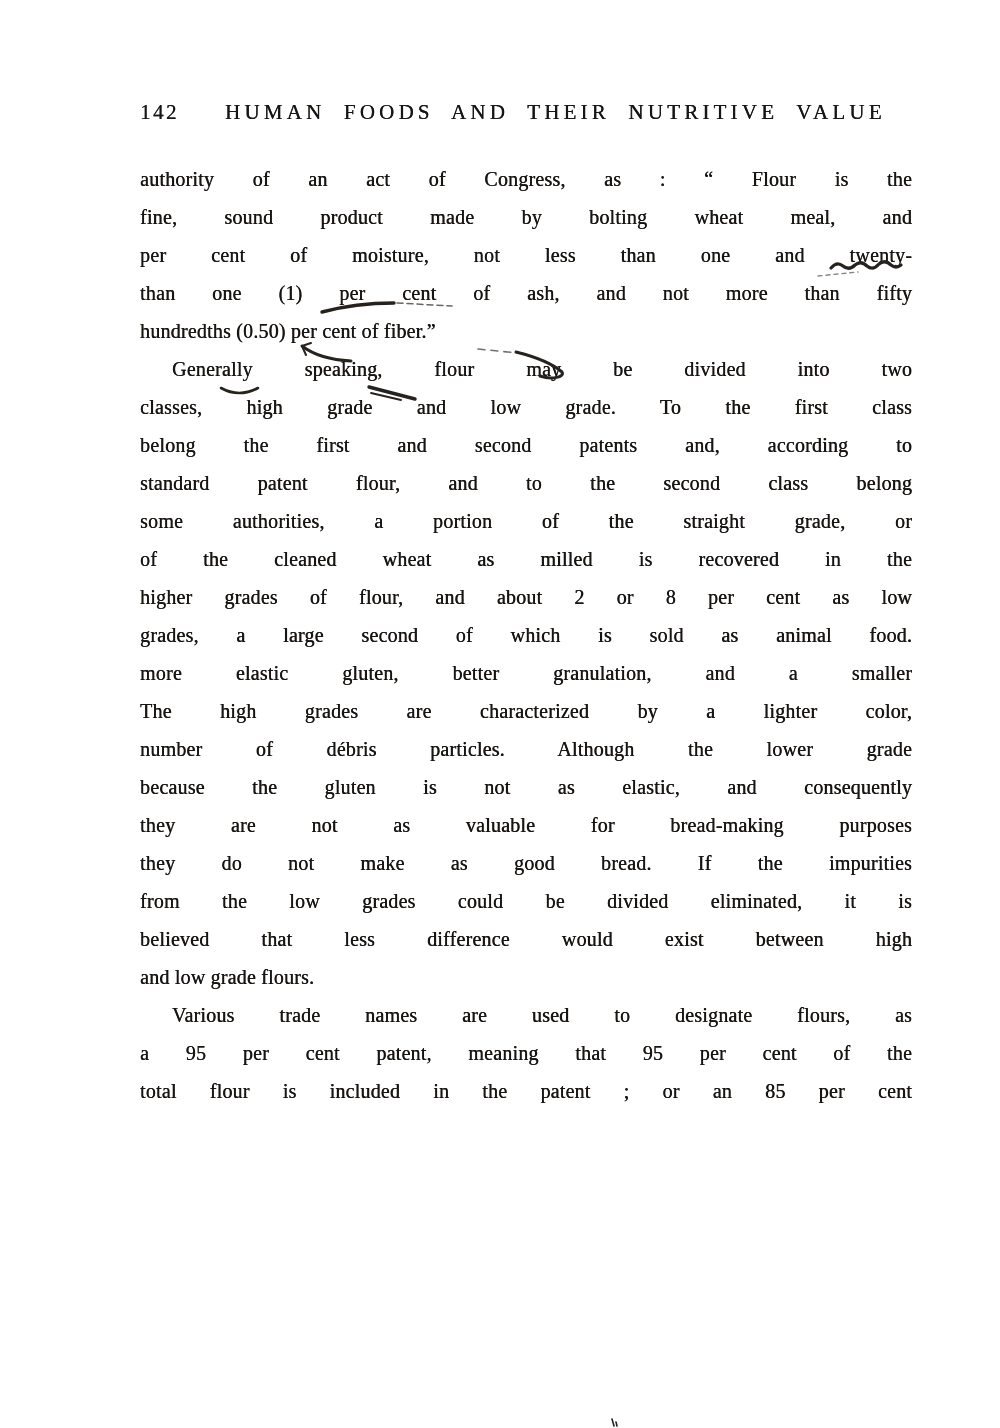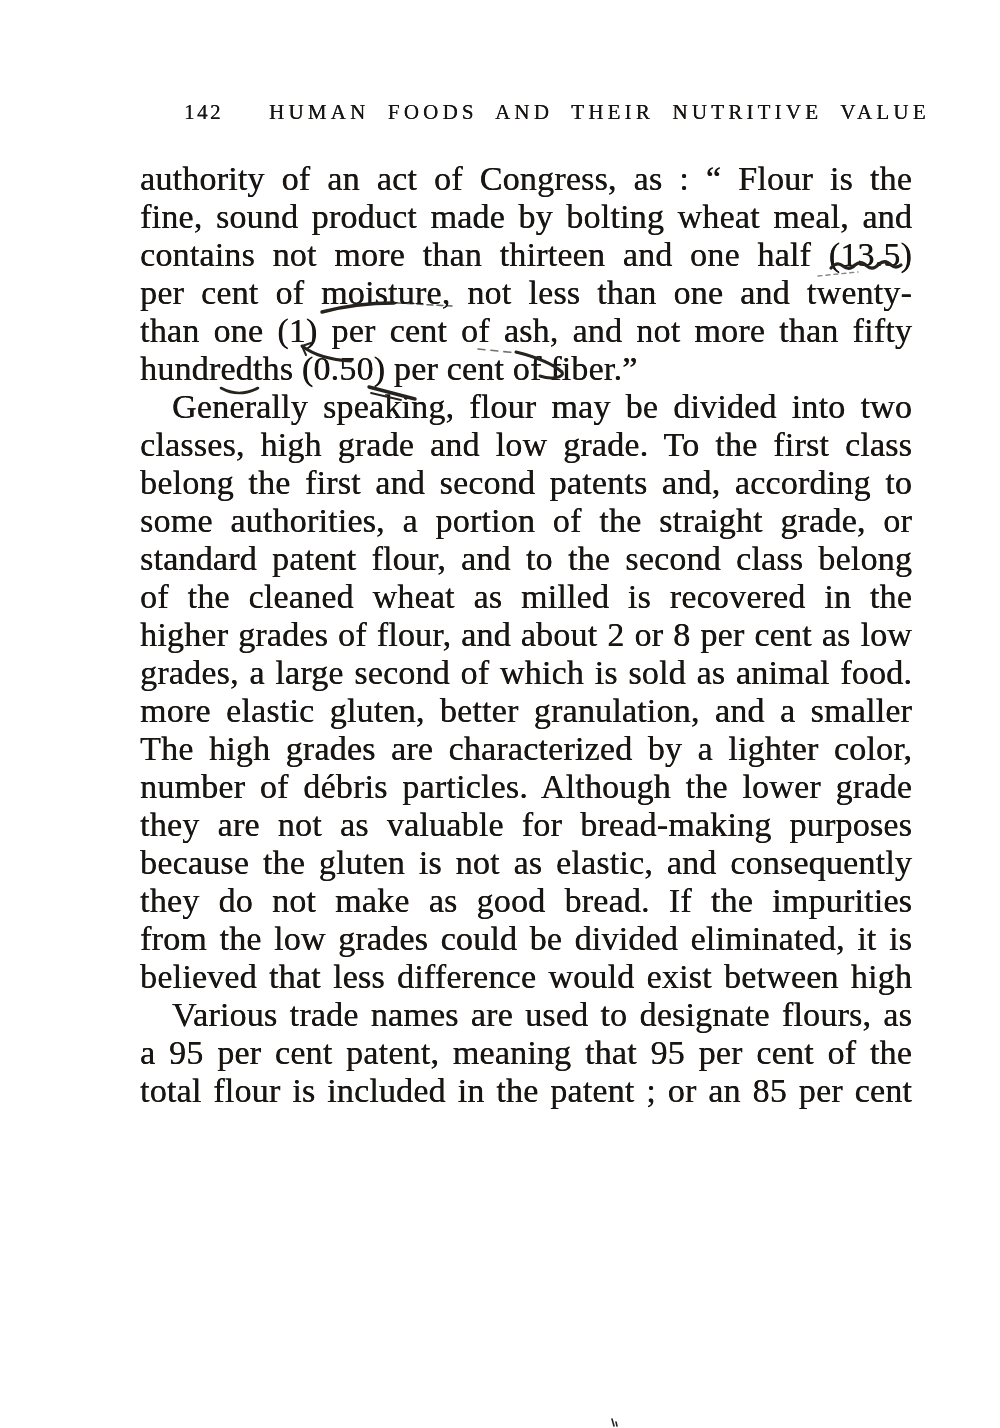--- a/index.html
+++ b/index.html
@@ -22,38 +22,37 @@
     display: flex;
     align-items: baseline;
     font-size: 21px;
     letter-spacing: 2px;
     white-space: nowrap;
   }
   .page-number {
     letter-spacing: 2.5px;
     margin-right: 46px;
     text-shadow: 0.3px 0 0 currentColor;
-    margin-left: 44px;
   }
   .head-title {
     letter-spacing: 4.2px;
     word-spacing: 9px;
     text-shadow: 0.3px 0 0 currentColor;
   }
   
   .text-block {
     position: absolute;
     top: 160px; left: 140px;
     width: 772px;
   }
   .para { margin: 0; }
   .line {
     height: 38px;
     line-height: 38px;
-    font-size: 34px;
+    font-size: 20px;
     letter-spacing: 0.2px;
     text-shadow: 0.35px 0 0 currentColor;
     white-space: normal;
     text-align: left;
   }
   .line.just {
     text-align: justify;
     text-align-last: justify;
   }
   .line.indent { text-indent: 32px; }
@@ -71,42 +70,42 @@
 
   <div class="running-head">
     <span class="page-number">142</span>
     <span class="head-title">HUMAN FOODS AND THEIR NUTRITIVE VALUE</span>
   </div>
 
   <div class="text-block">
       <div class="para">
         <div class="line just">authority of an act of Congress, as : “ Flour is the</div>
         <div class="line just">fine, sound product made by bolting wheat meal, and</div>
-        <div class="line just">contains not more than thirteen and one half (13.5)</div>
         <div class="line just">per cent of moisture, not less than one and twenty-</div>
         <div class="line just">than one (1) per cent of ash, and not more than fifty</div>
         <div class="line">hundredths (0.50) per cent of fiber.”</div>
       </div>
       <div class="para">
         <div class="line just indent">Generally speaking, flour may be divided into two</div>
         <div class="line just">classes, high grade and low grade.  To the first class</div>
         <div class="line just">belong the first and second patents and, according to</div>
+        <div class="line just">standard patent flour, and to the second class belong</div>
         <div class="line just">some authorities, a portion of the straight grade, or</div>
-        <div class="line just">standard patent flour, and to the second class belong</div>
         <div class="line just">of the cleaned wheat as milled is recovered in the</div>
         <div class="line just">higher grades of flour, and about 2 or 8 per cent as low</div>
         <div class="line just">grades, a large second of which is sold as animal food.</div>
         <div class="line just">more elastic gluten, better granulation, and a smaller</div>
         <div class="line just">The high grades are characterized by a lighter color,</div>
         <div class="line just">number of débris particles.  Although the lower grade</div>
+        <div class="line just">because the gluten is not as elastic, and consequently</div>
         <div class="line just">they are not as valuable for bread-making purposes</div>
-        <div class="line just">because the gluten is not as elastic, and consequently</div>
         <div class="line just">they do not make as good bread.  If the impurities</div>
         <div class="line just">from the low grades could be divided eliminated, it is</div>
         <div class="line just">believed that less difference would exist between high</div>
+        <div class="line">and low grade flours.</div>
       </div>
       <div class="para">
         <div class="line just indent">Various trade names are used to designate flours, as</div>
         <div class="line just">a 95 per cent patent, meaning that 95 per cent of the</div>
         <div class="line just">total flour is included in the patent ; or an 85 per cent</div>
       </div>
     </div>
 
   <svg class="marks-overlay" width="1000" height="1428" viewBox="0 0 1000 1428" fill="none" stroke="#26221e" stroke-linecap="round">
 

